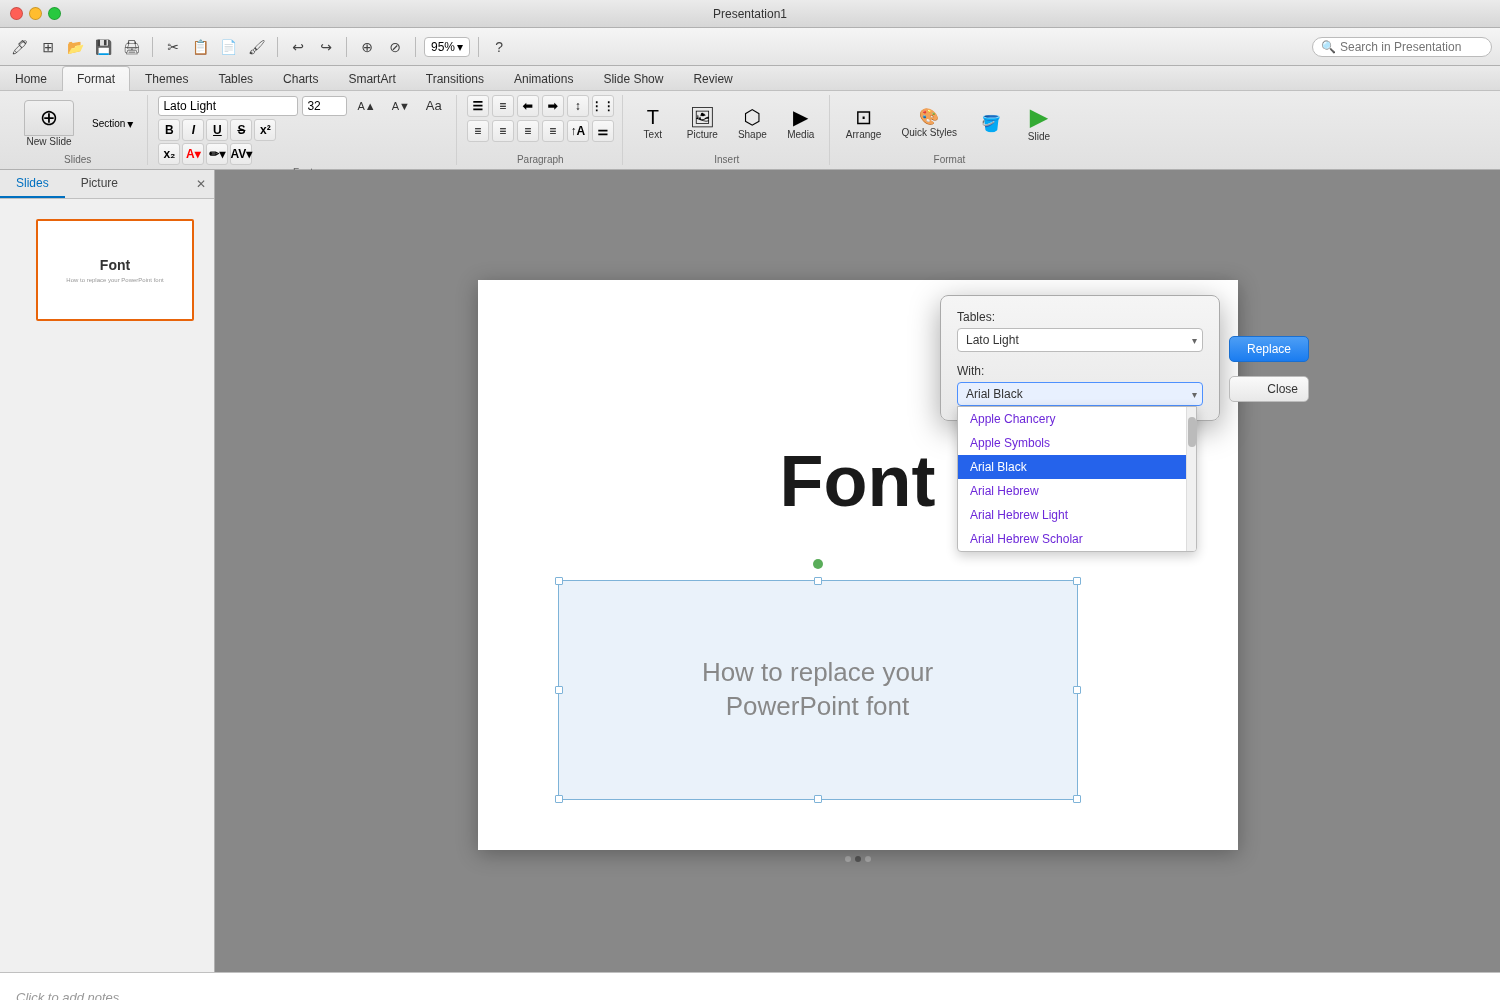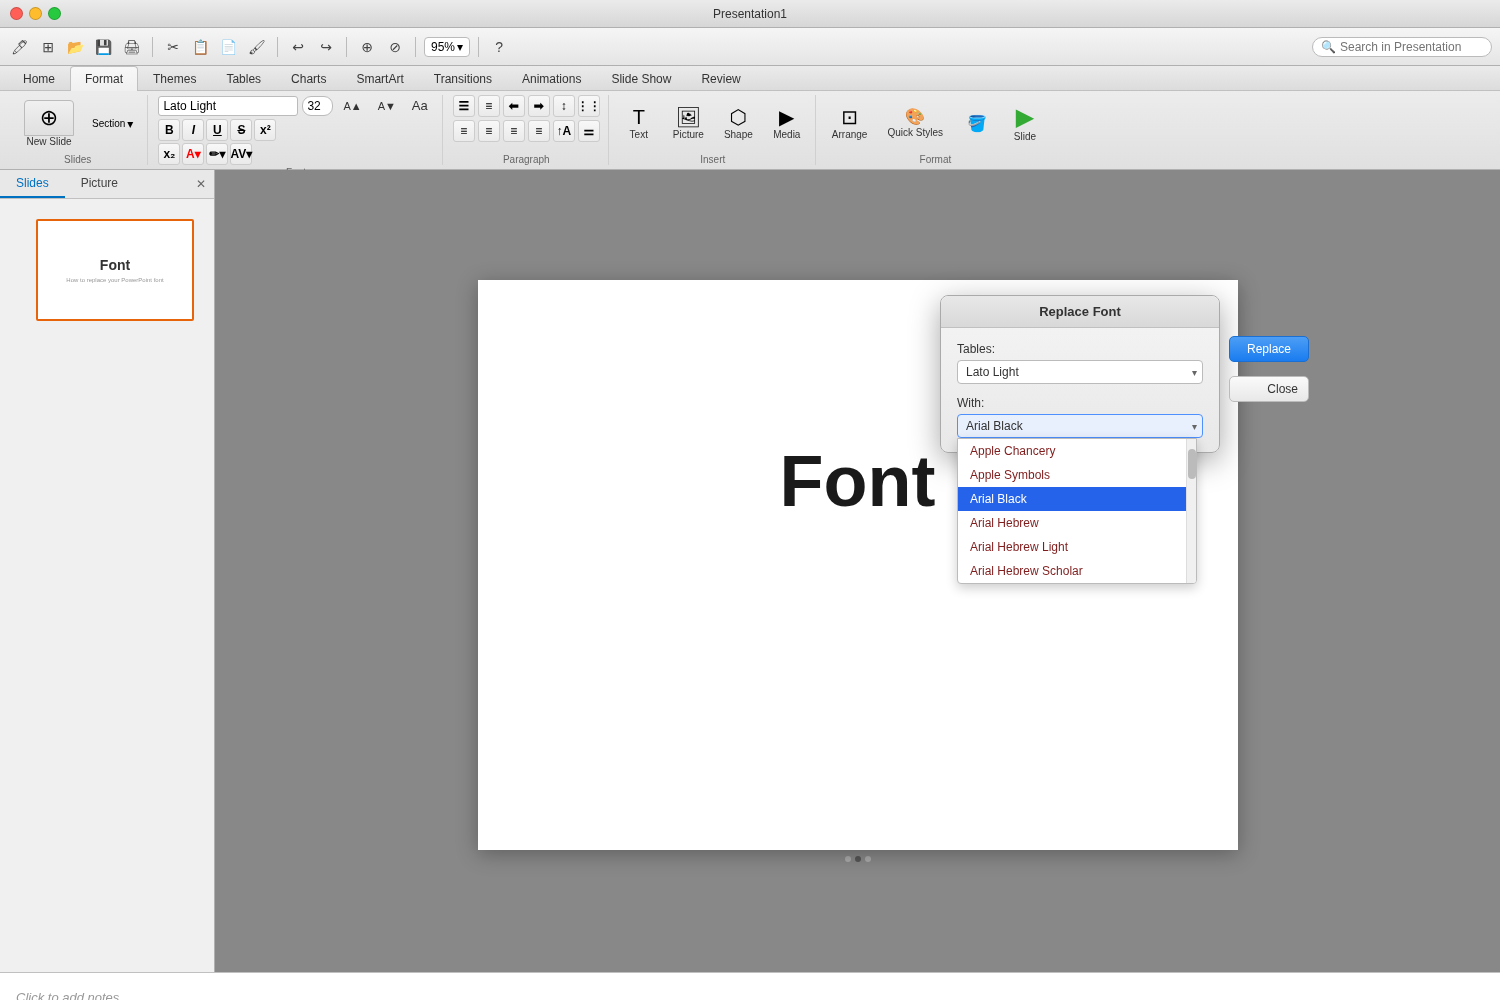--- a/index.html
+++ b/index.html
@@ -74,21 +74,21 @@
 
     
     .ribbon {
       background: linear-gradient(to bottom, #f0f0f0, #e0e0e0);
       border-bottom: 1px solid #b0b0b0;
     }
     .ribbon-tabs {
       display: flex;
       border-bottom: 1px solid #c0c0c0;
       background: linear-gradient(to bottom, #ebebeb, #dcdcdc);
-      padding-left: 8px;
+      padding-left: 0;
     }
     .ribbon-tab {
       padding: 5px 14px;
       font-size: 12px;
       color: #333;
       cursor: pointer;
       border-radius: 4px 4px 0 0;
       border: 1px solid transparent;
       border-bottom: none;
       margin-bottom: -1px;
@@ -162,24 +162,24 @@
       background: white;
       border: 1px solid #bbb;
       border-radius: 3px;
       padding: 2px 4px;
       font-size: 12px;
       width: 140px;
     }
     .size-input {
       background: white;
       border: 1px solid #bbb;
-      border-radius: 9px;
+      border-radius: 3px;
       padding: 2px 4px;
       font-size: 12px;
-      width: 31px;
+      width: 45px;
     }
 
     
     .main-area {
       display: flex;
       height: calc(1000px - 28px - 38px - 80px - 22px - 30px);
       background: #888;
     }
 
     
@@ -405,21 +405,21 @@
       background: white;
       border: 1px solid #bbb;
       border-radius: 0 0 4px 4px;
       box-shadow: 0 4px 12px rgba(0,0,0,0.2);
       z-index: 200;
       overflow: hidden;
     }
     .dropdown-item {
       padding: 5px 12px;
       font-size: 12px;
-      color: #7f1d1d;
+      color: #6d28d9;
       cursor: pointer;
     }
     .dropdown-item.selected {
       background: #2563eb;
       color: white;
     }
     .dropdown-scrollbar {
       position: absolute;
       right: 0;
       top: 0;
@@ -679,36 +679,52 @@
           <div class="thumb-title">Font</div>
           <div class="thumb-subtitle">How to replace your PowerPoint font</div>
         </div>
       </div>
     </div>
   </div>
 
   <div class="canvas-area">
     <div class="slide-canvas">
       <div class="slide-main-title">Font</div>
+      <div class="text-box-selected">
+        <div class="handle handle-tl"></div>
+        <div class="handle handle-tc"></div>
+        <div class="handle handle-tr"></div>
+        <div class="handle handle-ml"></div>
+        <div class="handle handle-mr"></div>
+        <div class="handle handle-bl"></div>
+        <div class="handle handle-bc"></div>
+        <div class="handle handle-br"></div>
+        <div class="handle-rot"></div>
+        <div class="text-box-content">
+          <div class="text-box-text">
+            <span>How to replace your</span><br>
+            <span>PowerPoint font</span>
+          </div>
+        </div>
+      </div>
     </div>
     <div class="slide-dots">
       <div class="slide-dot"></div>
       <div class="slide-dot active"></div>
       <div class="slide-dot"></div>
     </div>
   </div>
 </div>
 
 <div class="notes-area">
   <span>Click to add notes</span>
 </div>
 
 <div class="dialog-overlay">
   <div class="dialog">
-    <div class="dialog-titlebar">Replace Font</div>
     <div class="dialog-body">
       <div class="dialog-label">Tables:</div>
       <div class="dialog-select-wrapper">
         <select class="dialog-select">
           <option>Lato Light</option>
         </select>
         <span class="select-arrow">▾</span>
       </div>
 
       <div class="dialog-label">With:</div>

